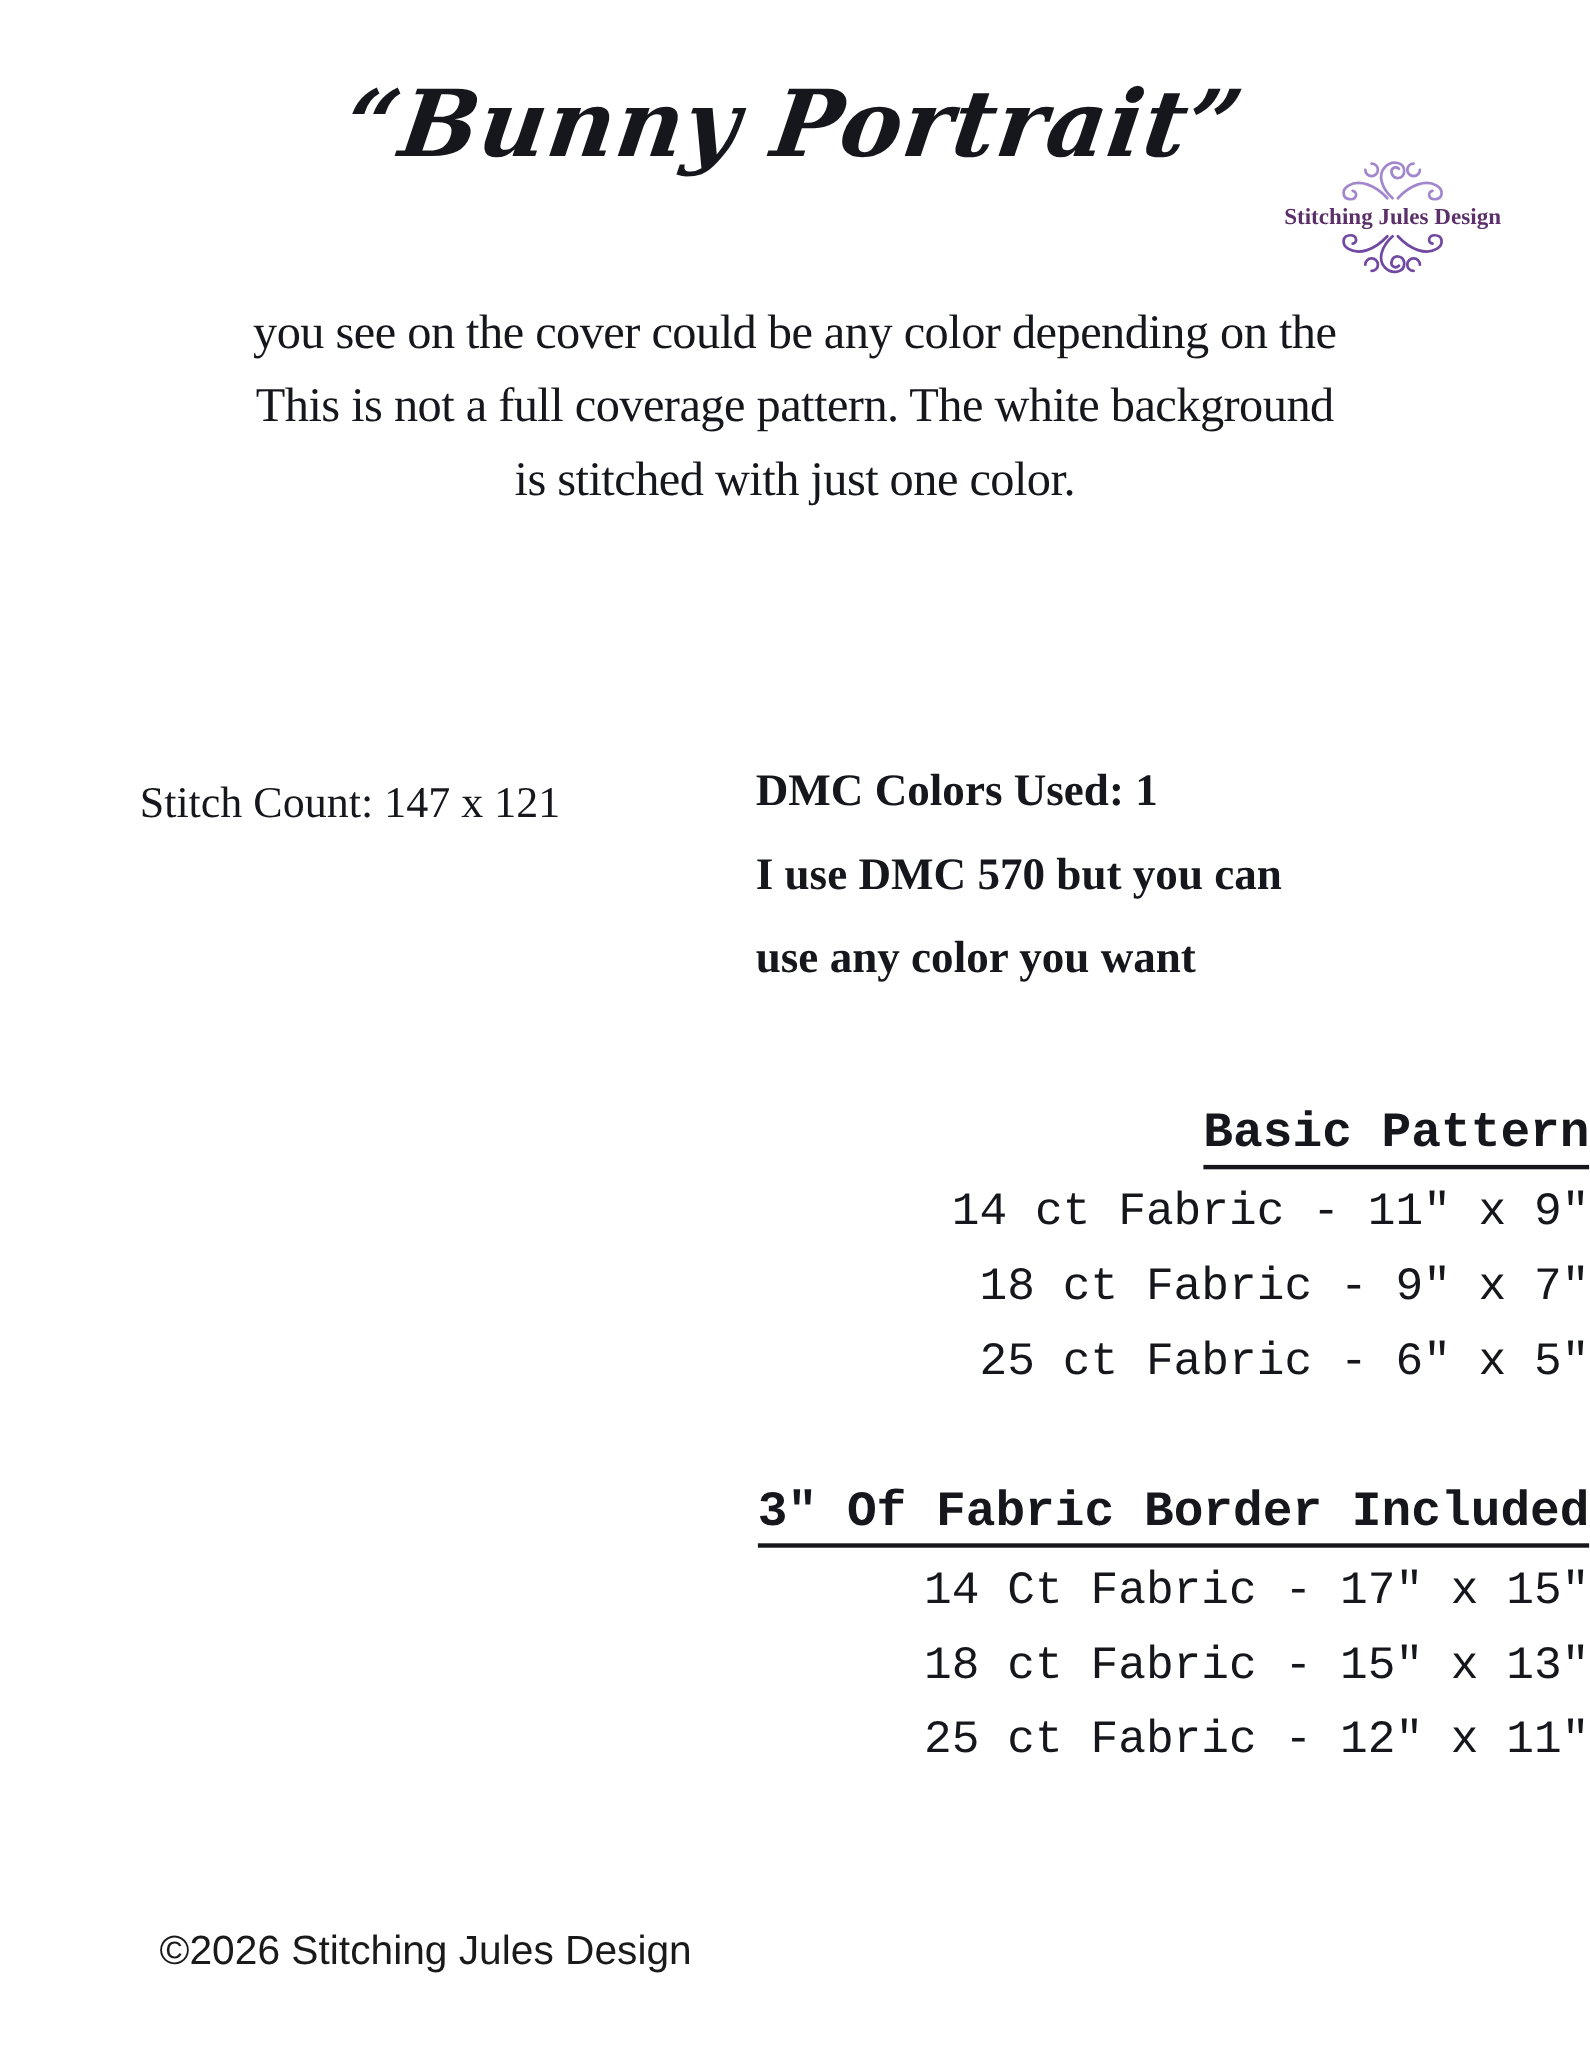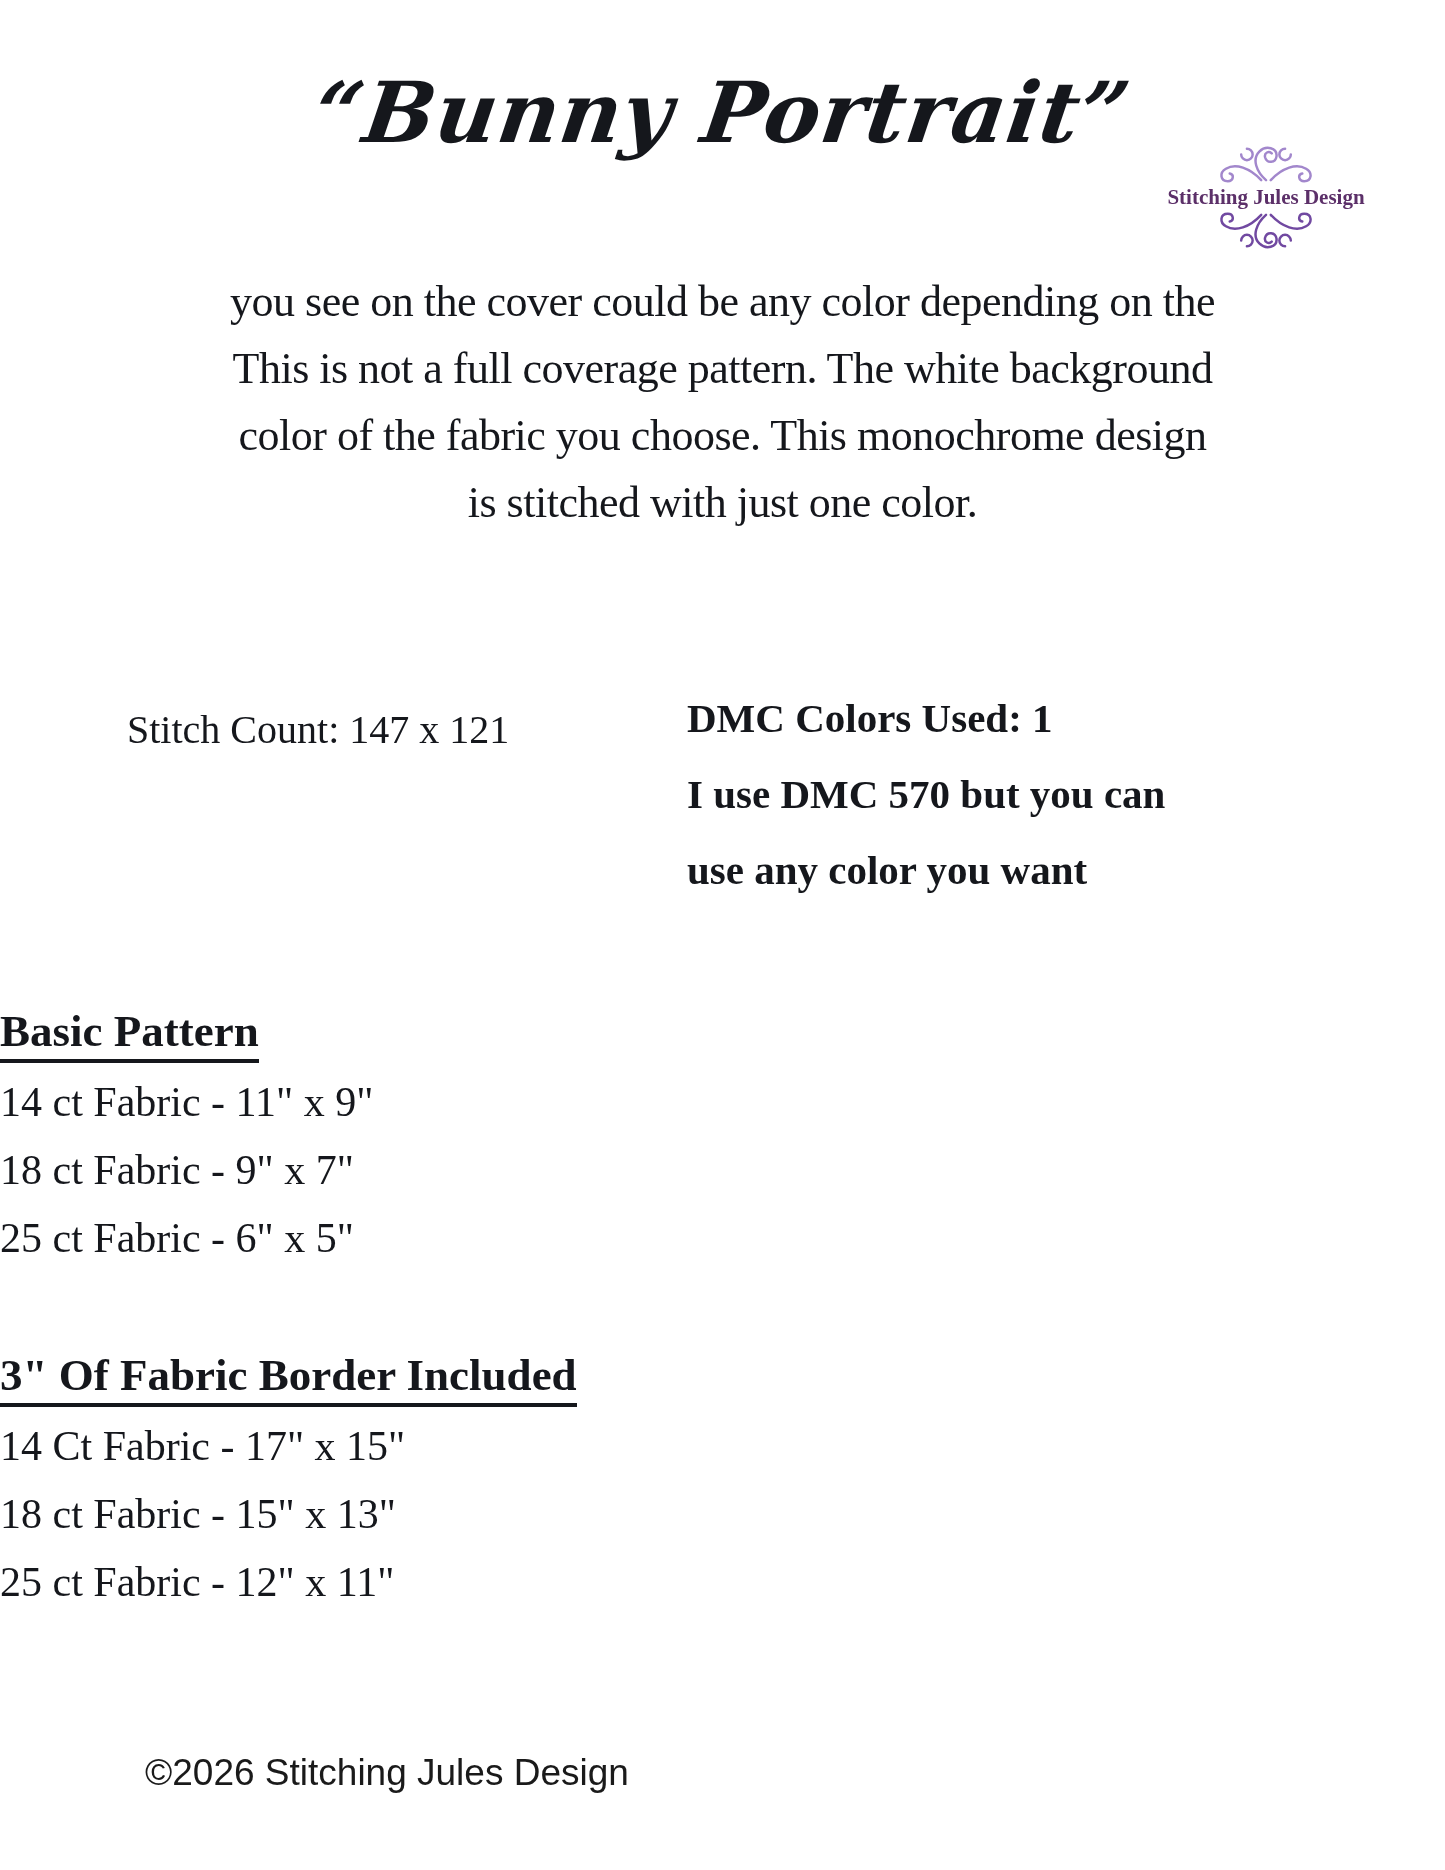--- a/index.html
+++ b/index.html
@@ -75,21 +75,22 @@
     top:680px; left:687px;
     font-weight:700;
     font-size:41px;
     line-height:76px;
   }
   
   .section{
     position:absolute;
     left:0;
     width:1445px;
-    text-align:left;
+    text-align:right;
+    font-family:Liberation Mono, monospace;
   }
   .basic-sec{top:1000px;}
   .border-sec{top:1344px;}
   .sec-heading{
     font-size:45px;
     font-weight:700;
     line-height:62px;
     margin:0;
   }
   .sec-heading .u{
@@ -138,21 +139,20 @@
         <path d="M65,40 C77,27 92,22 102,28 C109,32 108,41 100,41 C94,41 93,34 98,33"></path>
         <path d="M34,13 a6,6 0 1 0 6,-6"></path>
         <path d="M86,13 a6,6 0 1 1 -6,-6"></path>
       </g>
     </svg>
   </div>
 
   <div class="intro">
     <div class="intro-line">you see on the cover could be any color depending on the</div>
     <div class="intro-line">This is not a full coverage pattern. The white background</div>
-    <div class="intro-line">color of the fabric you choose. This monochrome design</div>
     <div class="intro-line">is stitched with just one color.</div>
   </div>
 
   <div class="stitch">Stitch Count: 147 x 121</div>
 
   <div class="dmc">
     <div>DMC Colors Used: 1</div>
     <div>I use DMC 570 but you can</div>
     <div>use any color you want</div>
   </div>

